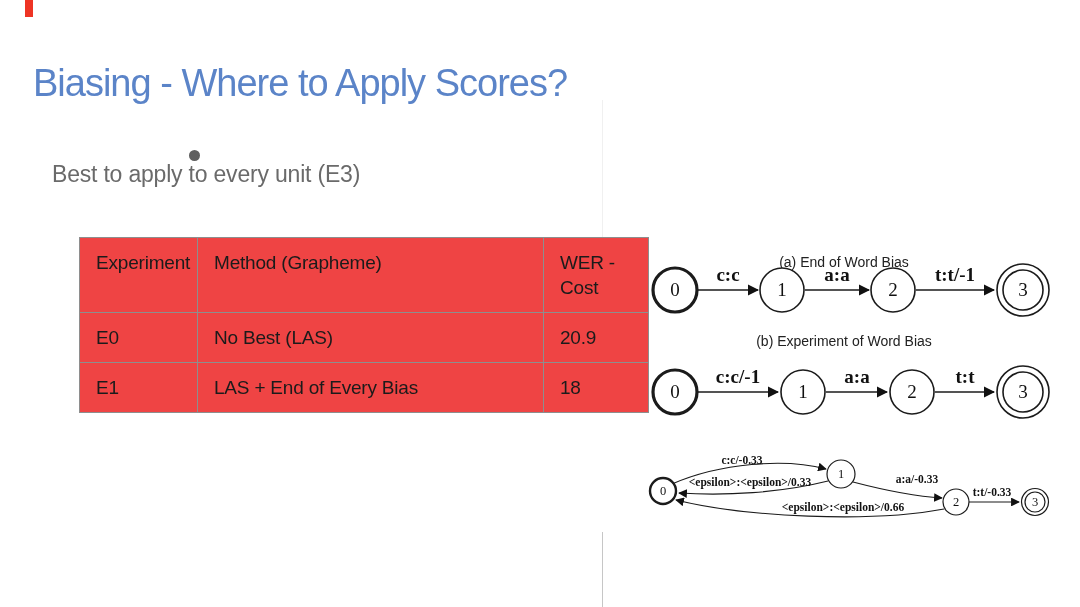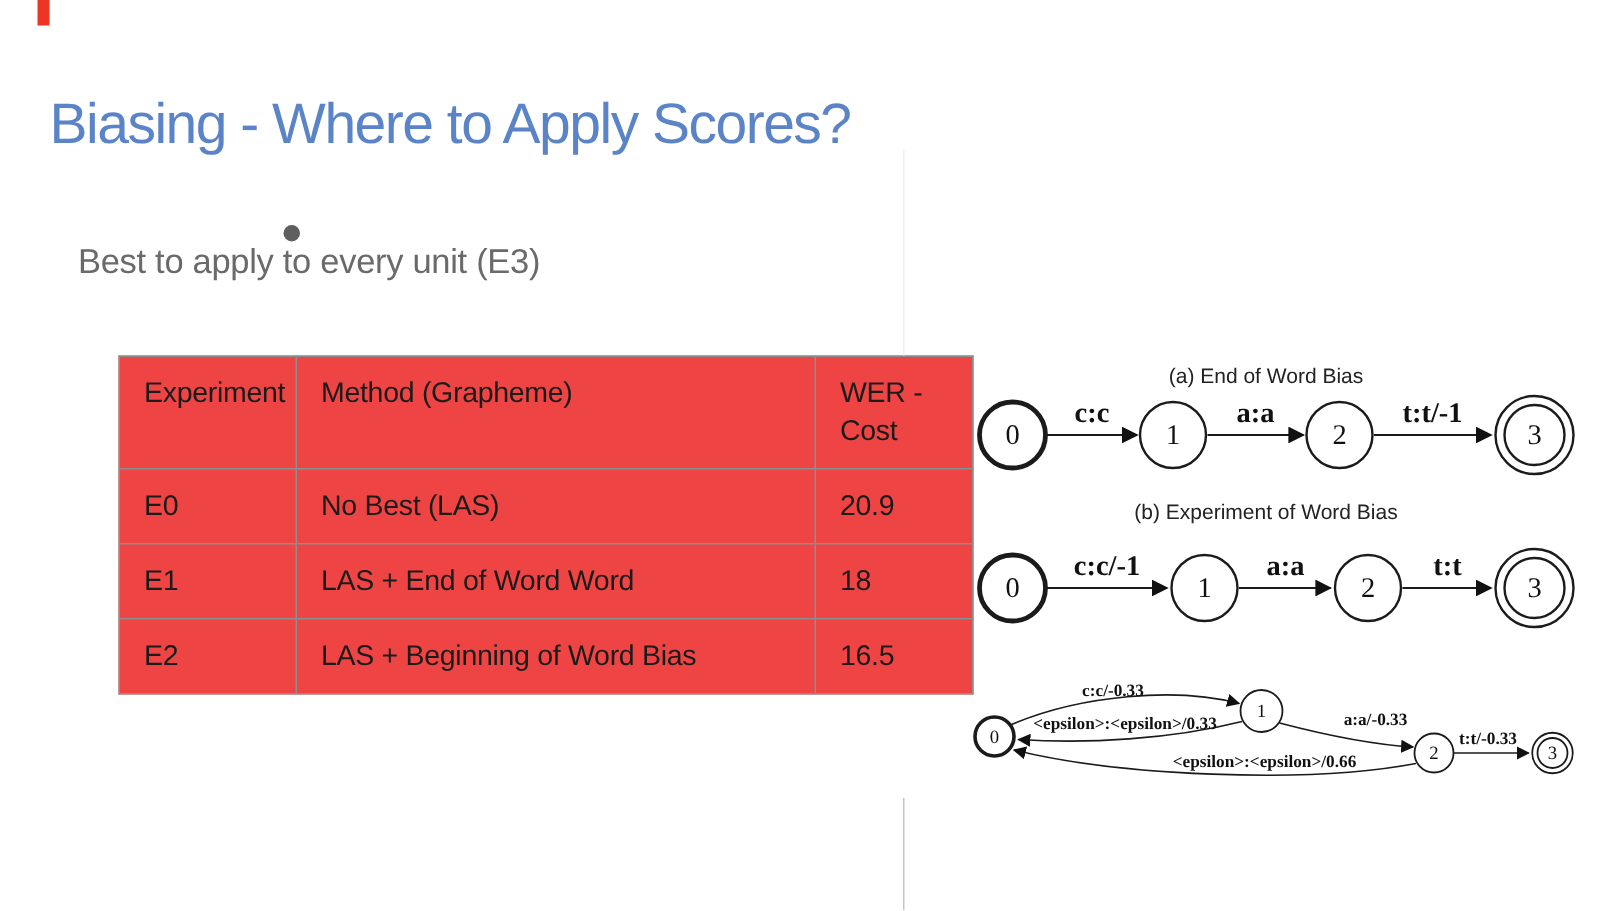--- a/index.html
+++ b/index.html
@@ -77,35 +77,30 @@
       </tr>
     </thead>
     <tbody>
       <tr style="height:48px">
         <td>E0</td>
         <td>No Best (LAS)</td>
         <td>20.9</td>
       </tr>
       <tr style="height:49px">
         <td>E1</td>
-        <td>LAS + End of Word Word</td>
+        <td>LAS + End of Every Bias</td>
         <td>18</td>
-      </tr>
-      <tr style="height:49px">
-        <td>E2</td>
-        <td>LAS + Beginning of Word Bias</td>
-        <td>16.5</td>
       </tr>
     </tbody>
   </table>
 
   <div class="divider-top"></div>
   <div class="divider-bottom"></div>
 
-  <div class="fsa-caption" style="left:632px; top:242px;">(a) End of Word Bias</div>
+  <div class="fsa-caption" style="left:632px; top:254px;">(a) End of Word Bias</div>
   <svg class="fsa" style="left:632px; top:258px;" width="440" height="70" viewBox="0 0 440 70">
     <defs>
       <marker id="arwA" viewBox="0 0 10 10" refX="9" refY="5" markerWidth="8" markerHeight="8" orient="auto">
         <path d="M0,0 L10,5 L0,10 Z" fill="#111"></path>
       </marker>
     </defs>
     <line class="edge" x1="66" y1="32" x2="126" y2="32" marker-end="url(#arwA)"></line>
     <line class="edge" x1="173" y1="32" x2="237" y2="32" marker-end="url(#arwA)"></line>
     <line class="edge" x1="284" y1="32" x2="362" y2="32" marker-end="url(#arwA)"></line>
     <circle class="node start" cx="43" cy="32" r="22"></circle>

